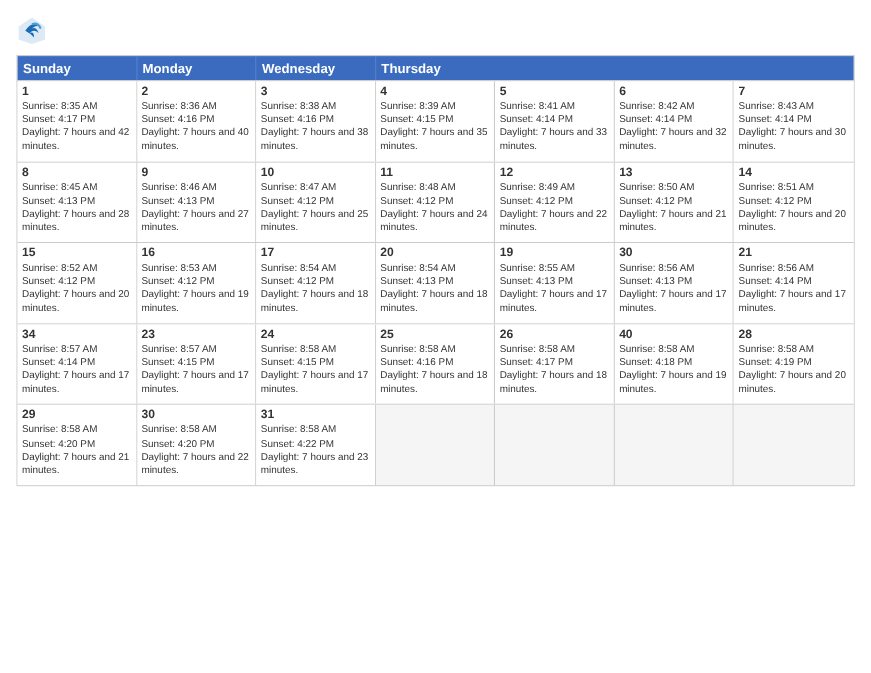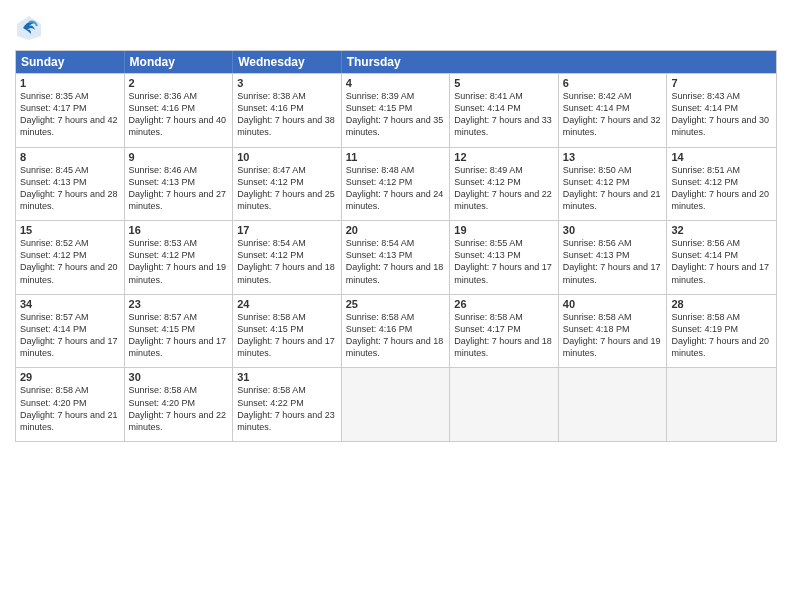--- a/index.html
+++ b/index.html
@@ -210,21 +210,21 @@
           </div>
           <div class="cal-cell">
             <span class="day-num">19</span>
             <div class="cell-text">Sunrise: 8:55 AM<br>Sunset: 4:13 PM<br>Daylight: 7 hours and 17 minutes.</div>
           </div>
           <div class="cal-cell">
             <span class="day-num">30</span>
             <div class="cell-text">Sunrise: 8:56 AM<br>Sunset: 4:13 PM<br>Daylight: 7 hours and 17 minutes.</div>
           </div>
           <div class="cal-cell">
-            <span class="day-num">32</span>
+            <span class="day-num">21</span>
             <div class="cell-text">Sunrise: 8:56 AM<br>Sunset: 4:14 PM<br>Daylight: 7 hours and 17 minutes.</div>
           </div>
         </div>
         <div class="cal-week">
           <div class="cal-cell">
             <span class="day-num">34</span>
             <div class="cell-text">Sunrise: 8:57 AM<br>Sunset: 4:14 PM<br>Daylight: 7 hours and 17 minutes.</div>
           </div>
           <div class="cal-cell">
             <span class="day-num">23</span>

